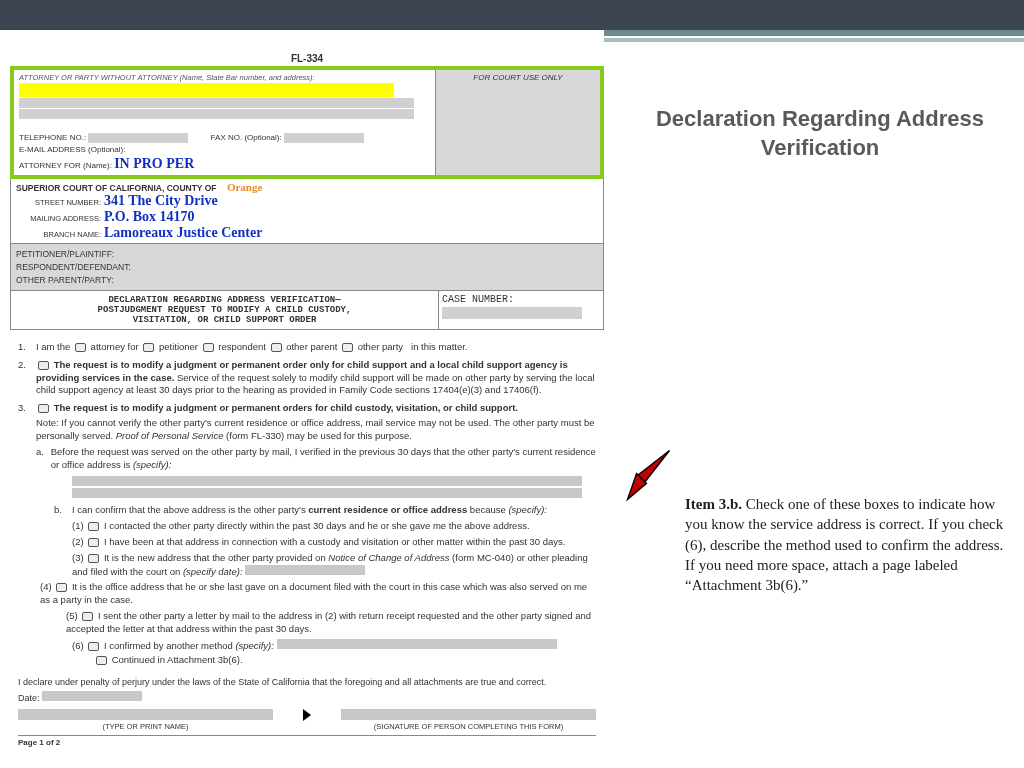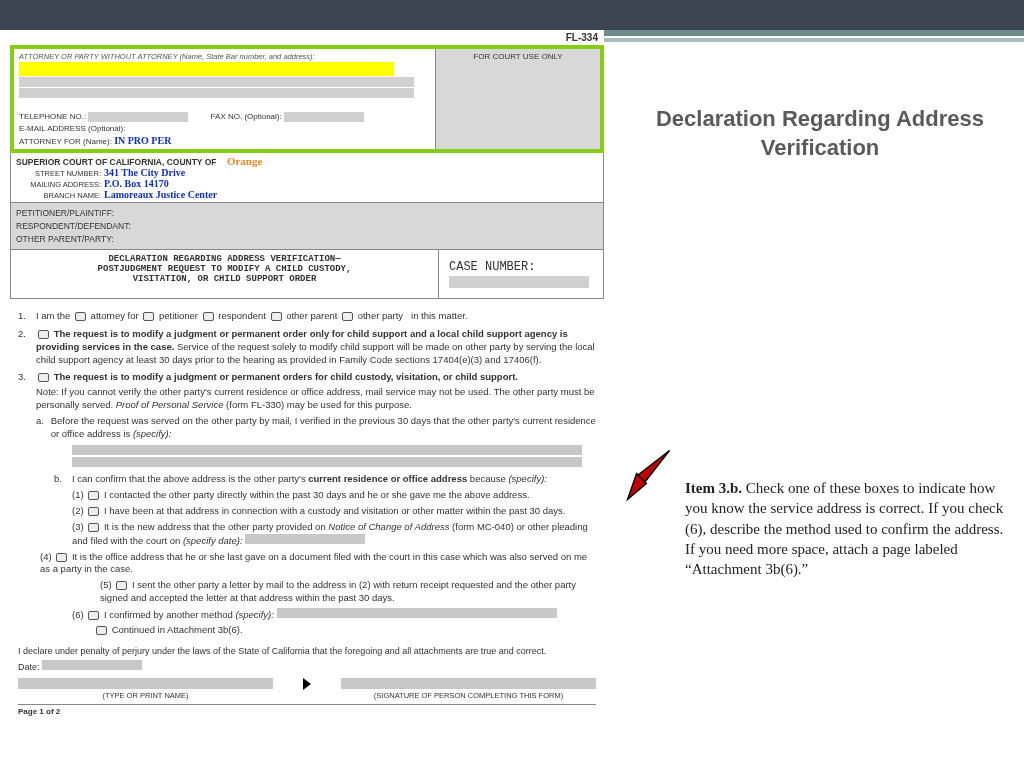--- a/index.html
+++ b/index.html
@@ -2,53 +2,53 @@
 <html><head>
 <meta charset="utf-8">
 <style>
   * { box-sizing: border-box; margin: 0; padding: 0; }
   body { font-family: Arial, sans-serif; background: #fff; width: 1024px; height: 768px; overflow: hidden; position: relative; }
   .topbar { height: 30px; background: #3d4552; }
   .accent-strip { position: absolute; top: 30px; right: 0; width: 420px; height: 18px; }
   .accent-strip .line1 { height: 6px; background: #6f8a8c; margin-bottom: 2px; }
   .accent-strip .line2 { height: 4px; background: #a8bcbd; }
   .form-area { position: absolute; left: 10px; top: 30px; width: 594px; background: #fff; font-size: 9px; color: #333; }
-  .form-id { text-align: right; font-weight: bold; font-size: 10px; padding: 2px 6px; }
+  .form-id { text-align: center; font-weight: bold; font-size: 10px; padding: 2px 6px; margin-top: 21px; }
   .header-box { border: 4px solid #84cc16; display: flex; }
   .header-left { flex: 1; padding: 3px 5px; position: relative; }
-  .header-right { width: 165px; border-left: 1px solid #888; background: #d8d8d8; text-align: center; font-size: 8px; padding-top: 3px; }
+  .header-right { width: 165px; border-left: 1px solid #888; background: #d8d8d8; text-align: center; font-size: 8px; padding-top: 3px; font-style: italic; }
   .tiny { font-size: 7.5px; font-style: italic; color: #555; }
   .yellow-bar { background: #ffff00; height: 14px; width: 375px; margin-top: 1px; }
   .gray-bar-wide { background: #d0d0d0; height: 10px; width: 395px; margin-top: 1px; }
   .gray-bar { background: #d0d0d0; height: 10px; display: inline-block; vertical-align: middle; }
   .field-row { margin-top: 2px; font-size: 8px; }
-  .bluefill { color: #1030c0; font-family: Georgia, 'Times New Roman', serif; font-weight: bold; font-size: 10px; }
+  .bluefill { color: #1030c0; font-family: Georgia, 'Times New Roman', serif; font-weight: bold; font-size: 14px; }
   .orangefill { color: #e88a2a; font-family: Georgia, 'Times New Roman', serif; font-weight: bold; font-size: 11px; }
   .section-court { border: 1px solid #888; border-top: none; padding: 2px 5px; font-size: 8.5px; }
   .section-court .lbl { font-size: 7.5px; text-align: right; display: inline-block; width: 85px; margin-right: 3px; }
   .section-parties { border: 1px solid #888; border-top: none; padding: 2px 5px; background: #d8d8d8; font-size: 8.5px; }
   .section-parties .prow { margin: 3px 0; }
   .section-title-row { display: flex; border: 1px solid #888; border-top: none; font-family: Liberation Mono, monospace; }
   .title-cell { flex: 1; text-align: center; font-weight: bold; font-size: 9px; padding: 4px; }
-  .case-cell { width: 165px; border-left: 1px solid #888; font-size: 12px; padding: 10px; }
+  .case-cell { width: 165px; border-left: 1px solid #888; font-size: 10px; padding: 3px; }
   .body-items { padding: 6px 8px; font-size: 9.5px; line-height: 1.35; }
   .cb { display: inline-block; width: 11px; height: 9px; border: 1px solid #555; background: #eee; border-radius: 2px; vertical-align: middle; margin: 0 2px; }
   .item { margin: 5px 0 5px 0; display: flex; }
   .item .num { width: 18px; flex-shrink: 0; }
   .item .content { flex: 1; }
   .gray-line { background: #c8c8c8; height: 10px; display: inline-block; }
   .gray-line-full { background: #c8c8c8; height: 10px; width: 480px; display: block; margin-top: 2px; margin-left: 22px; }
   .footer-sign { padding: 4px 8px 10px; font-size: 9px; }
   .sig-row { display: flex; gap: 30px; margin-top: 6px; align-items: flex-end; }
   .sig-col { flex: 1; text-align: center; font-size: 7.5px; }
   .sig-bar { background: #c8c8c8; height: 11px; margin-bottom: 2px; }
   .triangle { width: 0; height: 0; border-top: 6px solid transparent; border-bottom: 6px solid transparent; border-left: 8px solid #000; display: inline-block; }
   .page-foot { text-align: left; font-size: 8px; font-weight: bold; padding-right: 8px; border-top: 1px solid #888; margin-top: 4px; padding-top: 2px; }
   .right-title { position: absolute; left: 650px; top: 105px; width: 340px; text-align: center; color: #5a5a5a; font-family: Tahoma, Arial; font-weight: bold; font-size: 22px; line-height: 1.3; }
-  .right-note { position: absolute; left: 685px; top: 478px; width: 320px; font-family: Georgia, serif; font-size: 15px; line-height: 1.35; color: #222; }
+  .right-note { position: absolute; left: 685px; top: 494px; width: 320px; font-family: Georgia, serif; font-size: 15px; line-height: 1.35; color: #222; }
   .arrow { position: absolute; left: 610px; top: 440px; }
   .arrow svg { width: 70px; height: 70px; }
   .bold { font-weight: bold; text-align: right; }
   .ital { font-style: italic; }
 </style>
 </head>
 <body>
 
 <div class="topbar"></div>
 <div class="accent-strip">
@@ -161,21 +161,21 @@
       <div style="width:18px">b.</div>
       <div>
         <span>I can confirm that the above address is the other party's </span><span class="bold">current residence or office address</span><span> because </span><span class="ital">(specify):</span>
       </div>
     </div>
 
     <div style="margin-left:54px;margin-top:3px">(1) <span class="cb"></span> <span>I contacted the other party directly within the past 30 days and he or she gave me the above address.</span></div>
     <div style="margin-left:54px;margin-top:3px">(2) <span class="cb"></span> <span>I have been at that address in connection with a custody and visitation or other matter within the past 30 days.</span></div>
     <div style="margin-left:54px;margin-top:3px">(3) <span class="cb"></span> <span><span>It is the new address that the other party provided on </span><span class="ital">Notice of Change of Address</span><span> (form MC-040) or other pleading and filed with the court on </span><span class="ital">(specify date):</span></span> <span class="gray-line" style="width:120px"></span></div>
     <div style="margin-left:22px;margin-top:3px">(4) <span class="cb"></span> <span>It is the office address that he or she last gave on a document filed with the court in this case which was also served on me as a party in the case.</span></div>
-    <div style="margin-left:82px;margin-top:3px">(5) <span class="cb"></span> <span>I sent the other party a letter by mail to the address in (2) with return receipt requested and the other party signed and accepted the letter at that address within the past 30 days.</span></div>
+    <div style="margin-left:48px;margin-top:3px">(5) <span class="cb"></span> <span>I sent the other party a letter by mail to the address in (2) with return receipt requested and the other party signed and accepted the letter at that address within the past 30 days.</span></div>
     <div style="margin-left:54px;margin-top:3px">(6) <span class="cb"></span> <span><span>I confirmed by another method </span><span class="ital">(specify):</span></span> <span class="gray-line" style="width:280px"></span>
       <div style="margin-left:22px;margin-top:2px"><span class="cb"></span> <span>Continued in Attachment 3b(6).</span></div>
     </div>
   </div>
 
   <div class="footer-sign">
     <div>I declare under penalty of perjury under the laws of the State of California that the foregoing and all attachments are true and correct.</div>
     <div style="margin-top:4px"><span>Date:</span> <span class="gray-line" style="width:100px"></span></div>
     <div class="sig-row">
       <div class="sig-col">

